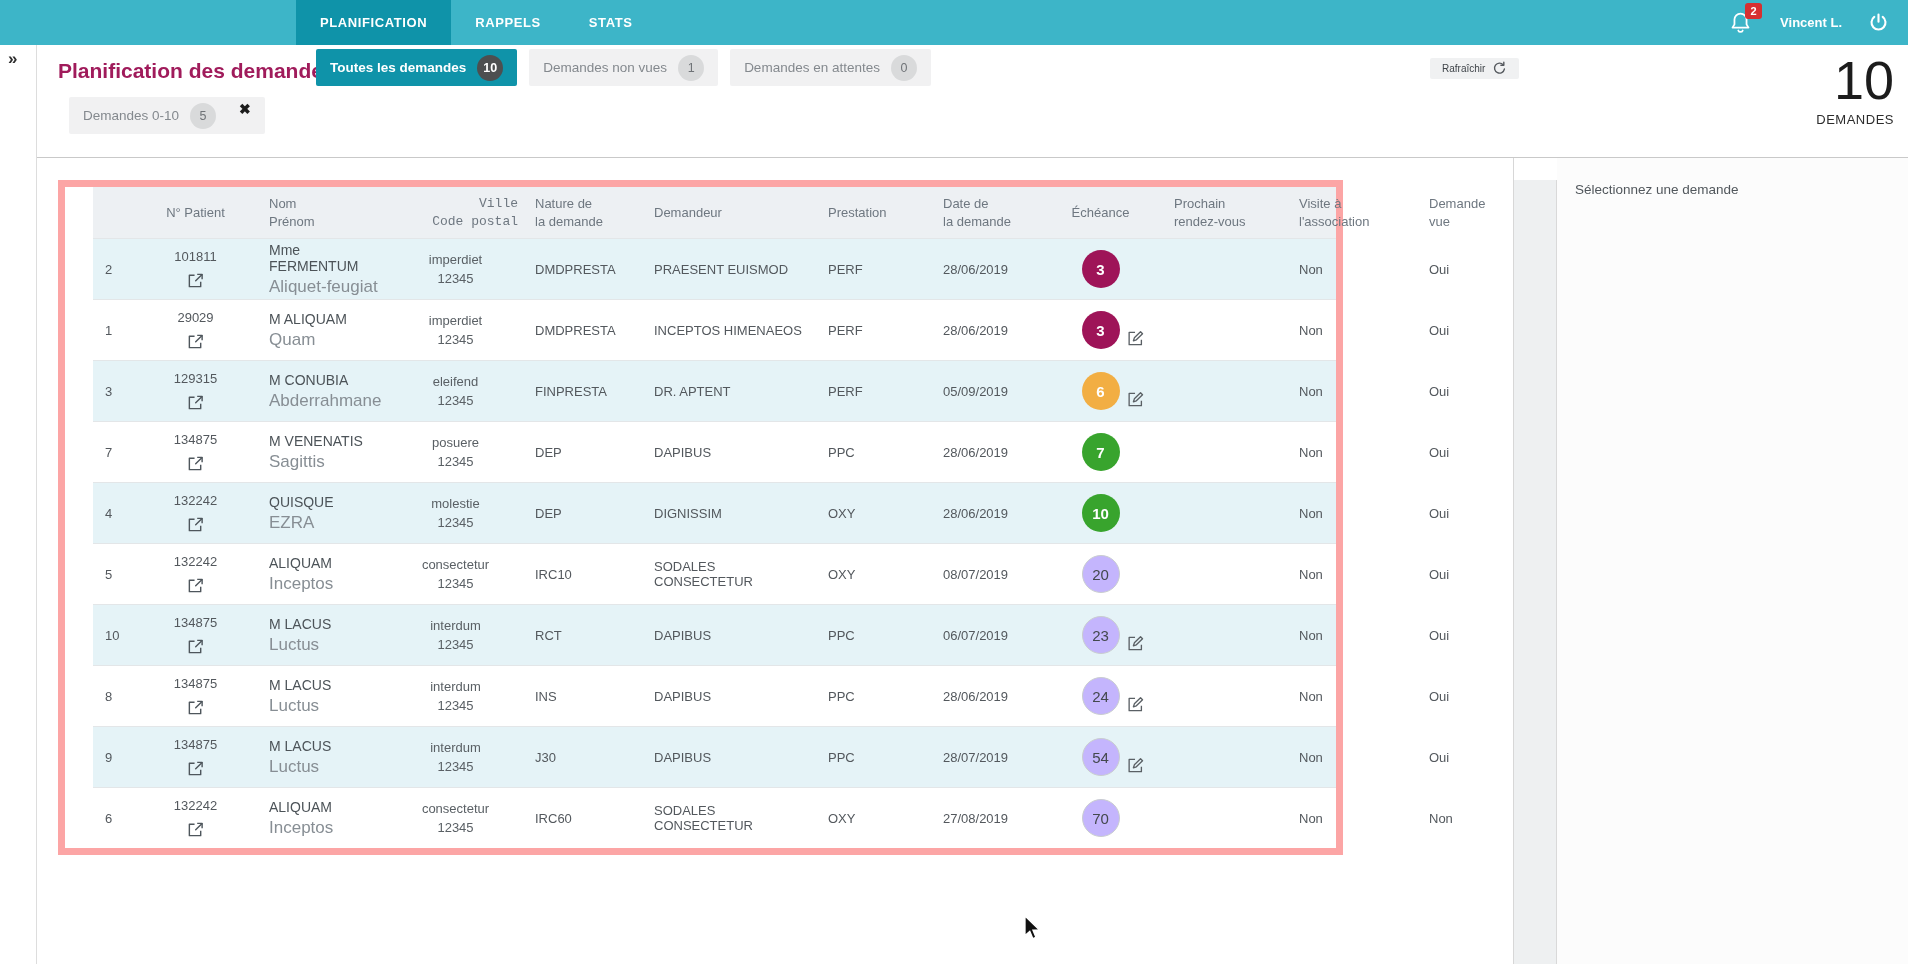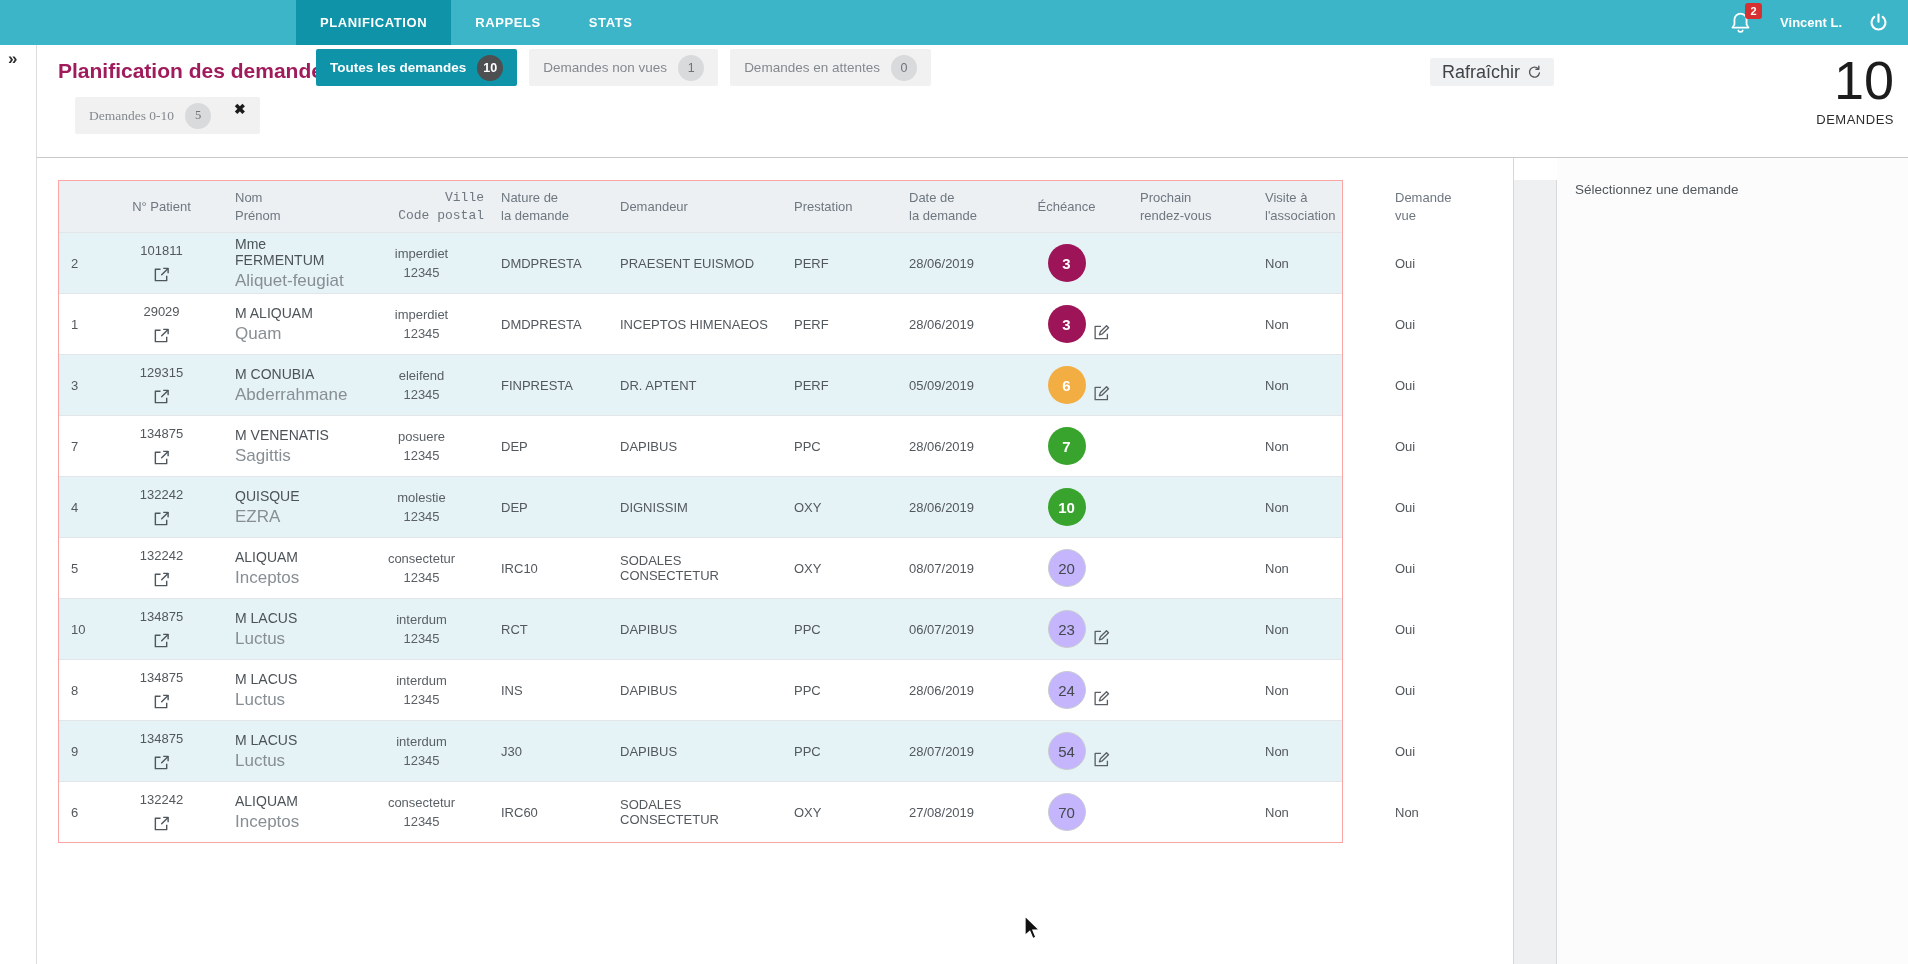--- a/index.html
+++ b/index.html
@@ -30,51 +30,51 @@
   .user-name { color: #fff; font-size: 13px; font-weight: bold; }
   
   .page-body { display: flex; height: 919px; }
   .left-strip { width: 37px; border-right: 1px solid #ddd; background: #fff; flex: 0 0 37px; }
   .collapse-btn { font-size: 17px; font-weight: bold; color: #2e2e2e; padding: 4px 0 0 8px; cursor: pointer; }
   .content { flex: 1; display: flex; flex-direction: column; }
   
   .header-band { position: relative; height: 113px; border-bottom: 1px solid #c9c9c9; background: #fff; }
   .page-title { position: absolute; left: 21px; top: 14px; font-size: 21px; font-weight: bold; color: var(--title-magenta, #a01b5b); }
   .chip-row1 { position: absolute; left: 279px; top: 4px; display: flex; gap: 12px; }
-  .chip-row2 { position: absolute; left: 38px; top: 52px; display: flex; font-family: Liberation Serif, serif; }
+  .chip-row2 { position: absolute; left: 32px; top: 52px; display: flex; }
   .chip {
     height: 37px; display: flex; align-items: center; gap: 11px; padding: 0 14px;
     background: #f1f1f2; border-radius: 2px; cursor: pointer;
   }
   .chip .chip-label { font-size: 13.5px; color: #84898e; }
   .chip .chip-count {
     width: 26px; height: 26px; border-radius: 50%; background: #d9dadb; color: #6f7377;
     font-size: 12.5px; display: flex; align-items: center; justify-content: center;
   }
   .chip.active { background: var(--nav-teal-dark, #0f93a9); }
   .chip.active .chip-label { color: #fff; font-weight: bold; }
   .chip.active .chip-count { background: #4d4f50; color: #fff; font-weight: bold; }
   .chip-close { align-self: flex-start; margin-top: 4px; margin-left: 12px; font-size: 14px; font-weight: bold; color: #1b1b1b; cursor: pointer; }
   .refresh-btn {
-    position: absolute; left: 1393px; top: 13px; height: 28px;
+    position: absolute; left: 1393px; top: 13px; height: 21px;
     background: #f0f1f2; border: none; border-radius: 2px; padding: 0 12px;
-    font-family: "Liberation Sans", sans-serif; font-size: 18px; color: #3f4449;
+    font-family: "Liberation Sans", sans-serif; font-size: 10px; color: #3f4449;
     display: flex; align-items: center; gap: 7px; cursor: pointer;
   }
   .counter { position: absolute; right: 14px; top: 6px; text-align: right; }
   .counter-value { font-size: 54px; line-height: 1.1; color: #1c1c1c; }
   .counter-label { font-size: 13px; letter-spacing: .5px; color: #2c2c2c; margin-top: 2px; }
   
   .main-row { flex: 1; display: flex; min-height: 0; }
   .table-area { width: 1477px; flex: 0 0 1477px; border-right: 1px solid #d7d7d7; padding: 22px 0 0 21px; }
   .scroll-gutter { flex: 0 0 43px; background: #eef0f1; border-right: 1px solid #d9d9d9; margin-top: 22px; }
   .right-panel { flex: 1; background: #fcfcfc; padding: 24px 0 0 18px; }
   .panel-placeholder { font-size: 13.5px; color: #51575c; }
   
-  .grid { width: 1285px; border: 1px solid #fca5a5; }
+  .grid { width: 1285px; border: 7px solid #fca5a5; padding-left: 28px; }
   .thead { display: flex; height: 51px; background: #edf0f3; align-items: center; }
   .th { font-size: 13px; color: #6e7780; line-height: 1.35; }
   .tr { display: flex; height: 61px; border-top: 1px solid #e3e6e8; background: #fff; cursor: pointer; }
   .tr.alt { background: var(--row-alt, #e5f3f7); }
   .td { display: flex; flex-direction: column; justify-content: center; font-size: 13px; color: #53585d; }
   .c-order      { flex: 0 0 45px;  padding-left: 12px; }
   .c-patient    { flex: 0 0 115px; }
   .c-name       { flex: 0 0 140px; padding-left: 16px; }
   .c-ville      { flex: 0 0 125px; text-align: center; }
   .c-nature     { flex: 0 0 120px; padding-left: 17px; }

